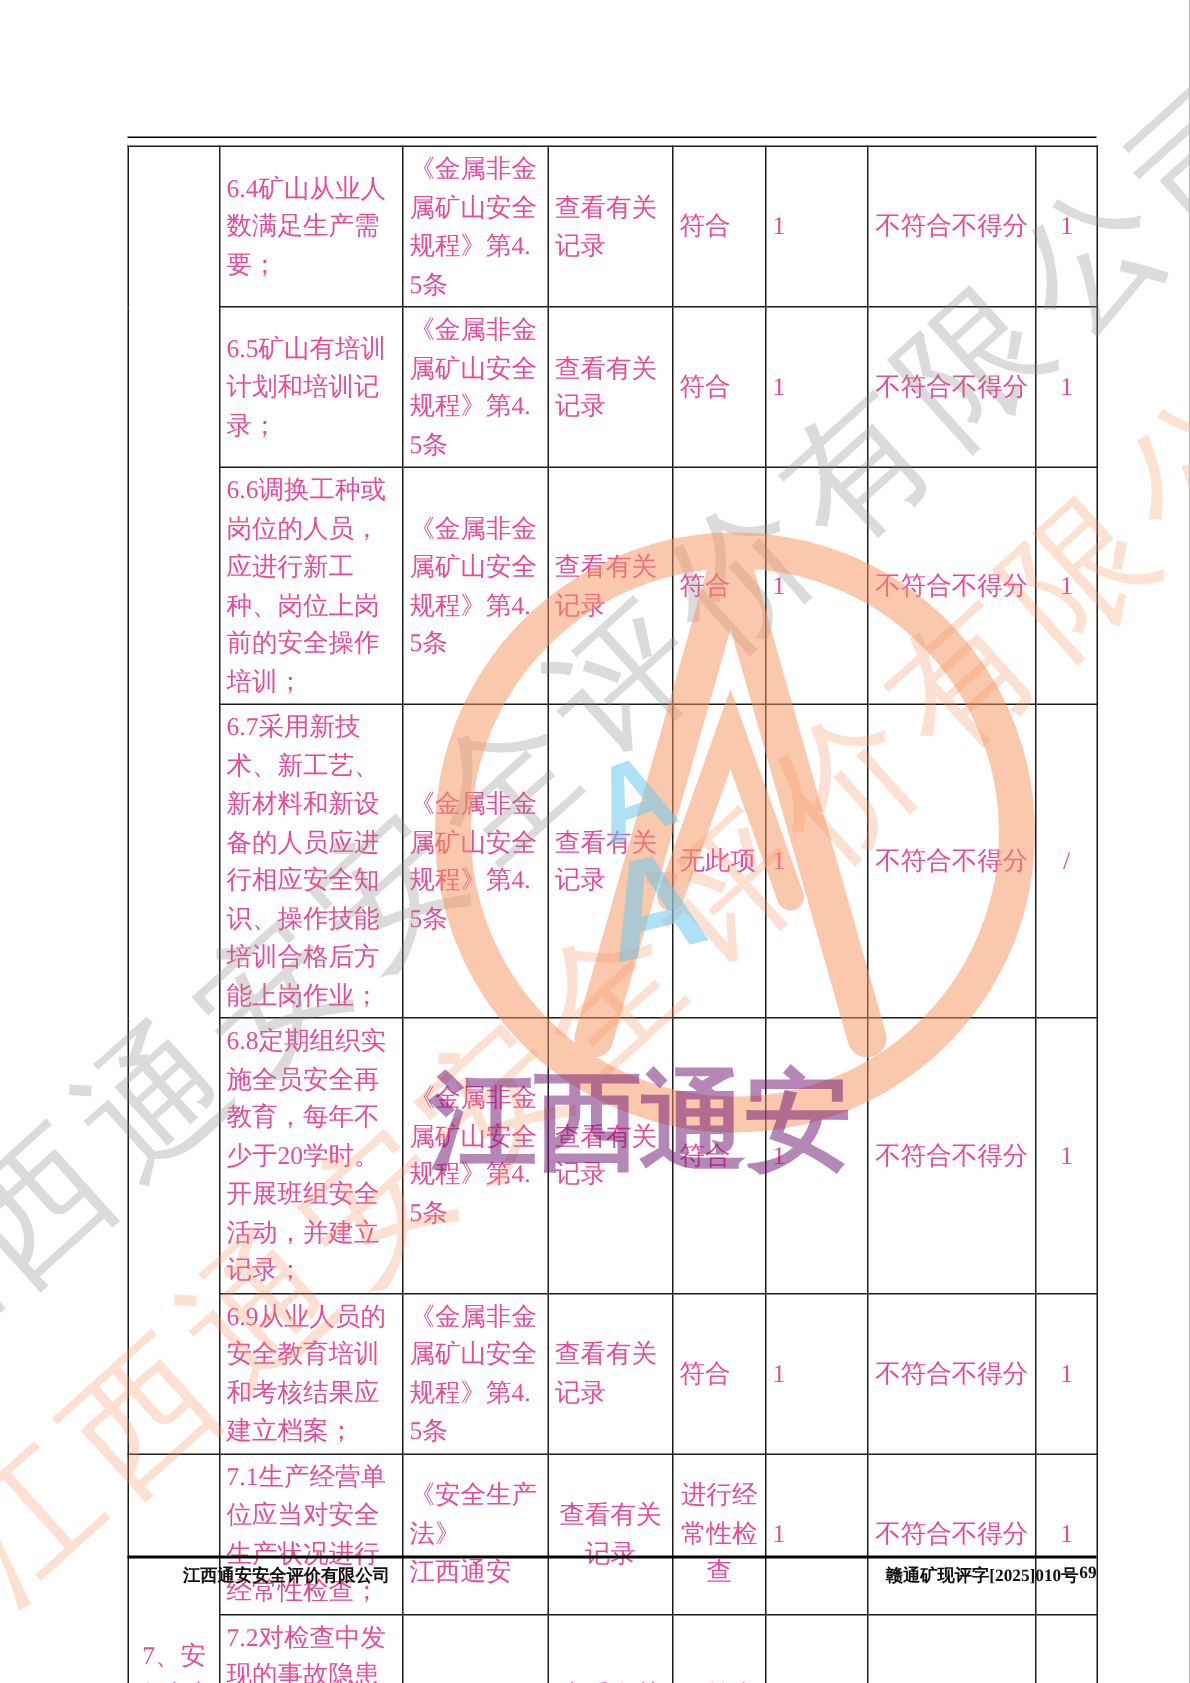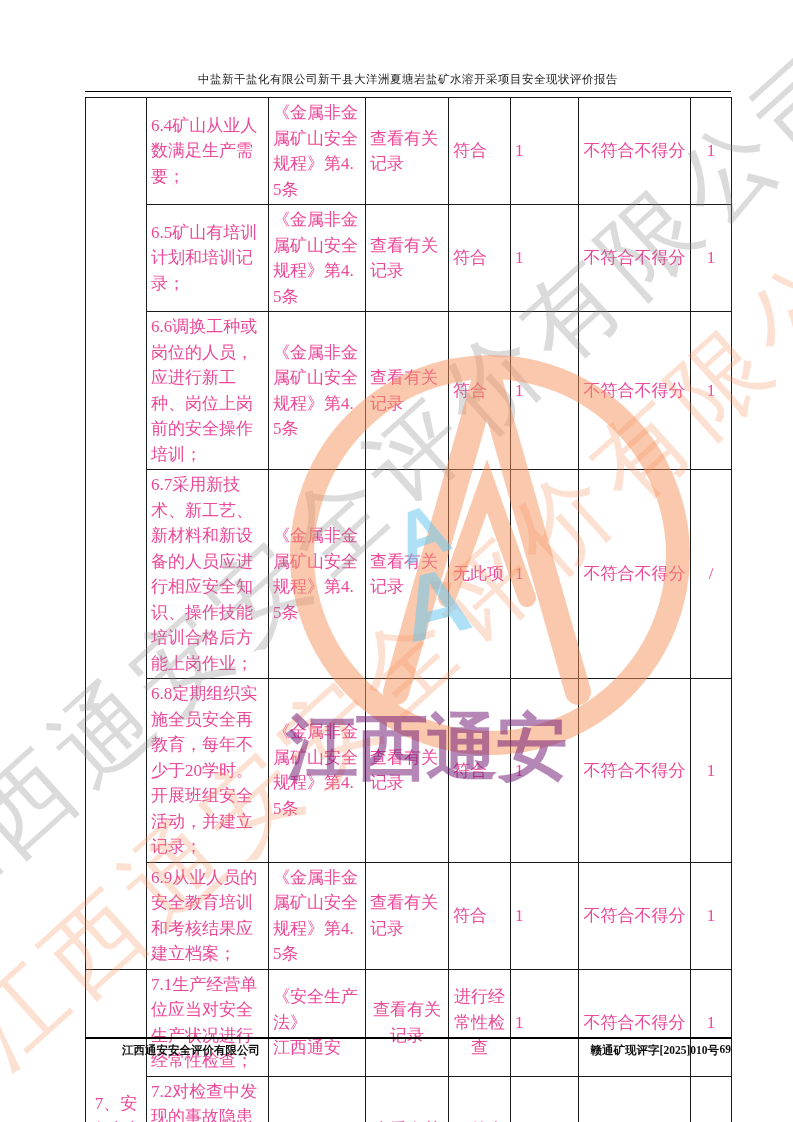--- a/index.html
+++ b/index.html
@@ -55,21 +55,20 @@
     font-family:"Liberation Sans","DejaVu Sans",sans-serif;}
   .wm-blue.a1{left:396px;top:492px;font-size:72px;transform:rotate(-20deg);}
   .wm-blue.a2{left:402px;top:552px;font-size:92px;transform:rotate(-14deg);}
   .wm-logo{position:absolute;left:0;top:0;opacity:0.5;}
 </style>
 </head>
 <body>
 
 <div class="page">
 
-  <div class="header-title">中盐新干盐化有限公司新干县大洋洲夏塘岩盐矿水溶开采项目安全现状评价报告</div>
   <div class="header-rule"></div>
 
   <table class="audit">
     <tbody>
         <tr style="height: 75px;">
           <td class="c-cat" rowspan="6"></td>
           <td class="c-item">6.4矿山从业人数满足生产需要；</td>
           <td class="c-basis">《金属非金属矿山安全规程》第4.5条</td>
           <td class="c-method">查看有关记录</td>
           <td class="c-result">符合</td>

